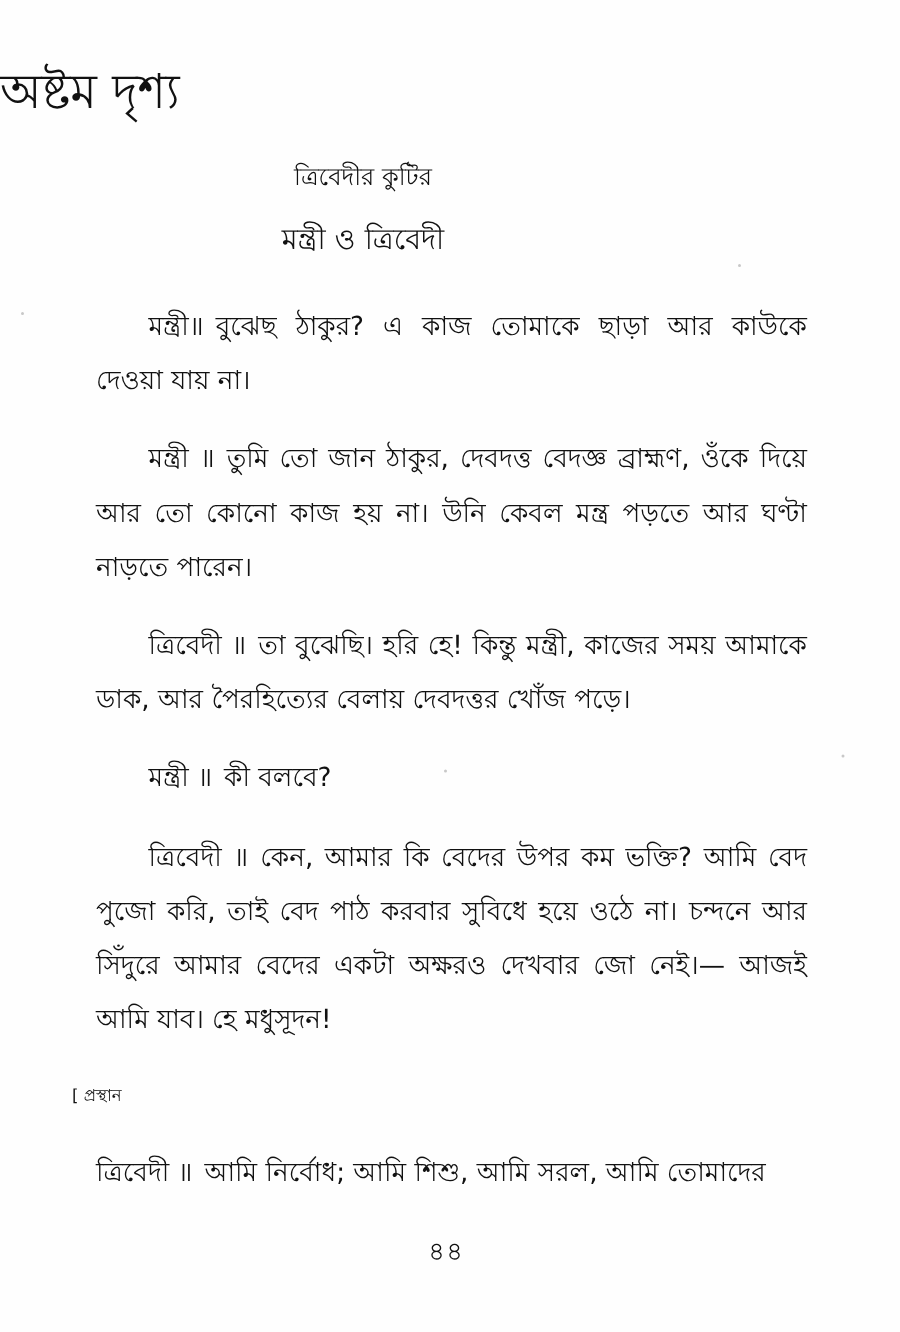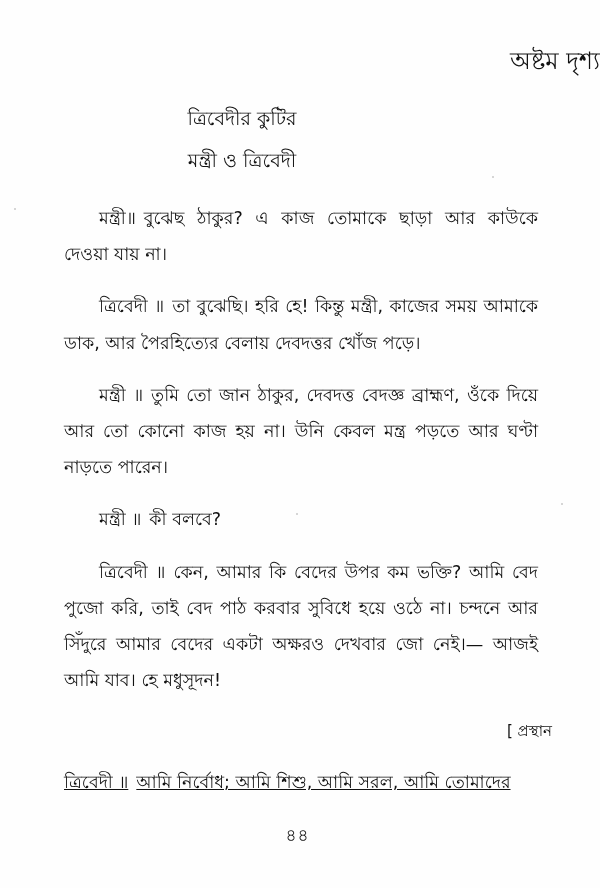--- a/index.html
+++ b/index.html
@@ -20,31 +20,31 @@
     left: 0; top: 0;
     width: 600px;
     height: 888px;
     background: #fefefe;
   }
   .scene-title {
     position: absolute;
     top: 45px;
     left: 0;
     width: 600px;
-    text-align: right;
-    font-size: 24px;
+    text-align: left;
+    font-size: 32px;
     line-height: 32px;
   }
   .location {
     position: absolute;
     top: 104px;
     left: 0;
     width: 484px;
     text-align: center;
-    font-size: 19px;
+    font-size: 16px;
     line-height: 28px;
   }
   .characters {
     position: absolute;
     top: 146px;
     left: 0;
     width: 484px;
     text-align: center;
     font-size: 19px;
     line-height: 28px;
@@ -58,29 +58,28 @@
     line-height: 36.2px;
   }
   .para {
     margin: 16px;
     text-indent: 35px;
     text-align: justify;
     text-align-last: left;
   }
   .para.noindent {
     text-indent: 0;
-    text-decoration: underline;
   }
   .speaker {
     margin-right: 8px;
   }
   .stage-direction {
     margin: 0;
-    text-align: right;
-    font-size: 15px;
+    text-align: left;
+    font-size: 11px;
     line-height: 34px;
     padding-right: 2px;
   }
   .page-number {
     position: absolute;
     top: 823px;
     left: 0;
     width: 595px;
     text-align: center;
     font-size: 17px;
@@ -103,25 +102,25 @@
   <div class="location">ত্রিবেদীর কুটির</div>
   <div class="characters">মন্ত্রী ও ত্রিবেদী</div>
 
   <div class="body-text">
 
     <p class="para">
       <span class="speaker">মন্ত্রী॥</span><span>বুঝেছ ঠাকুর? এ কাজ তোমাকে ছাড়া আর কাউকে দেওয়া যায় না।</span>
     </p>
 
     <p class="para">
-      <span class="speaker">ত্রিবেদী ॥</span><span>তা বুঝেছি। হরি হে! কিন্তু মন্ত্রী, কাজের সময় আমাকে ডাক, আর পৈরহিত্যের বেলায় দেবদত্তর খোঁজ পড়ে।</span>
+      <span class="speaker">মন্ত্রী ॥</span><span>তুমি তো জান ঠাকুর, দেবদত্ত বেদজ্ঞ ব্রাহ্মণ, ওঁকে দিয়ে আর তো কোনো কাজ হয় না। উনি কেবল মন্ত্র পড়তে আর ঘণ্টা নাড়তে পারেন।</span>
     </p>
 
     <p class="para">
-      <span class="speaker">মন্ত্রী ॥</span><span>তুমি তো জান ঠাকুর, দেবদত্ত বেদজ্ঞ ব্রাহ্মণ, ওঁকে দিয়ে আর তো কোনো কাজ হয় না। উনি কেবল মন্ত্র পড়তে আর ঘণ্টা নাড়তে পারেন।</span>
+      <span class="speaker">ত্রিবেদী ॥</span><span>তা বুঝেছি। হরি হে! কিন্তু মন্ত্রী, কাজের সময় আমাকে ডাক, আর পৈরহিত্যের বেলায় দেবদত্তর খোঁজ পড়ে।</span>
     </p>
 
     <p class="para">
       <span class="speaker">মন্ত্রী ॥</span><span>কী বলবে?</span>
     </p>
 
     <p class="para">
       <span class="speaker">ত্রিবেদী ॥</span><span>কেন, আমার কি বেদের উপর কম ভক্তি? আমি বেদ পুজো করি, তাই বেদ পাঠ করবার সুবিধে হয়ে ওঠে না। চন্দনে আর সিঁদুরে আমার বেদের একটা অক্ষরও দেখবার জো নেই।— আজই আমি যাব। হে মধুসূদন!</span>
     </p>
 

